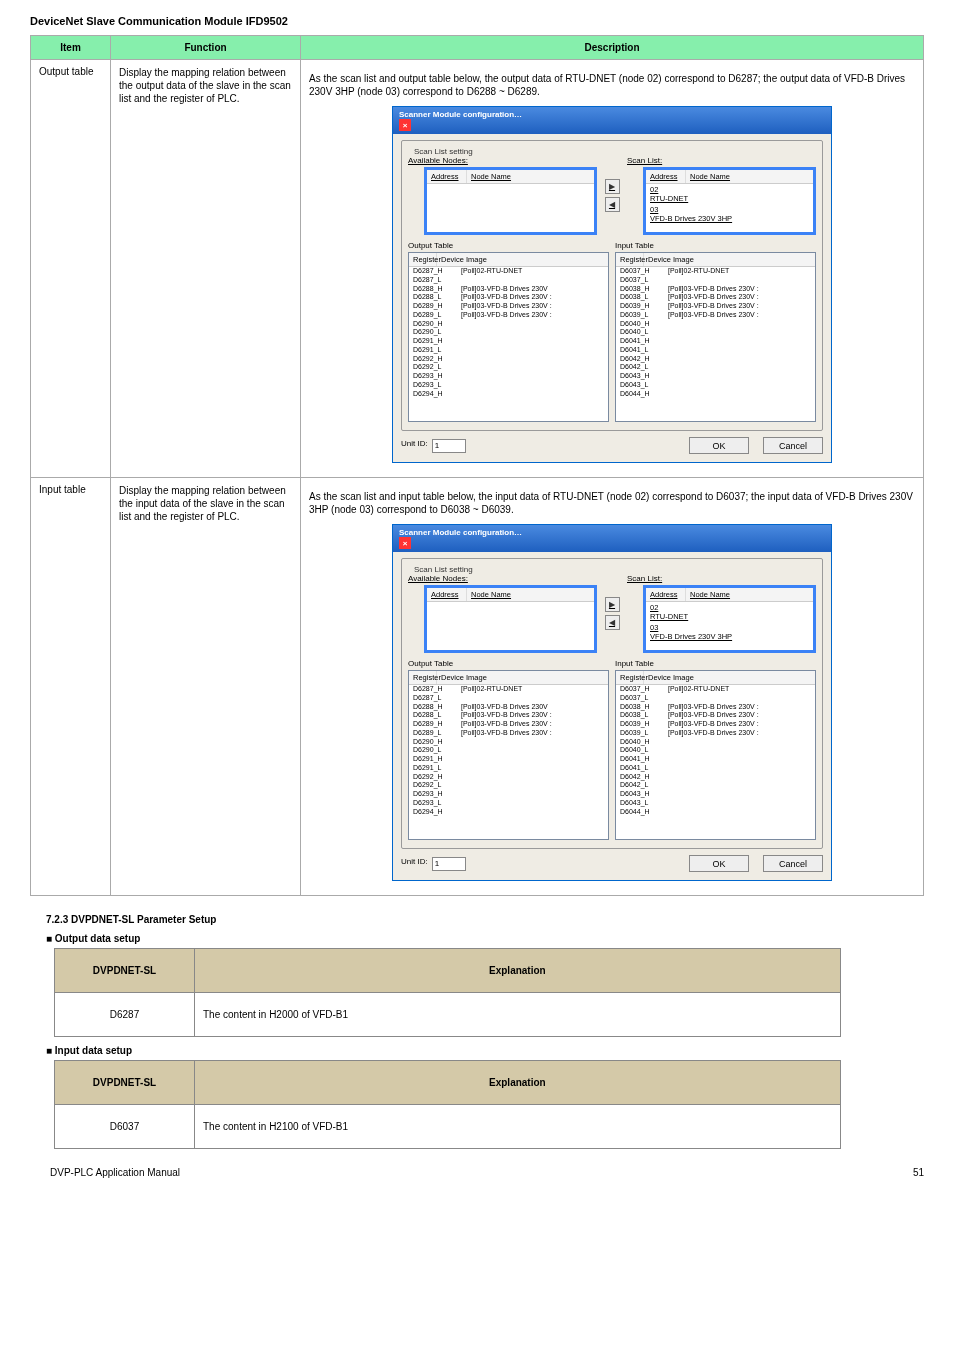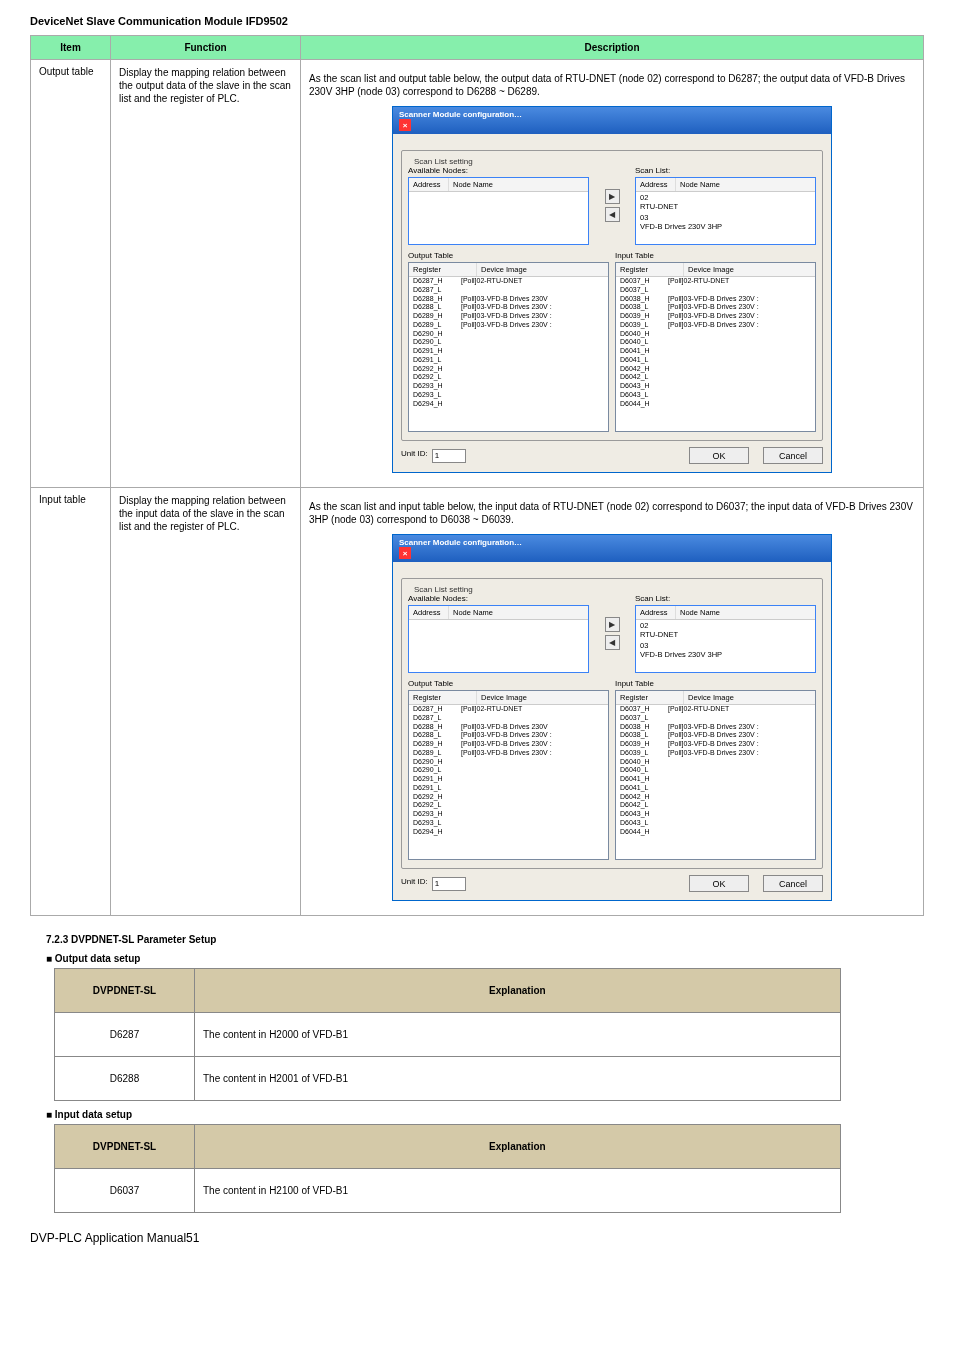--- a/index.html
+++ b/index.html
@@ -8,55 +8,55 @@
   .main-tbl { width:100%; border-collapse:collapse; margin-bottom:18px; table-layout:fixed; }
   .main-tbl td, .main-tbl th { border:1px solid #aaa; padding:6px 8px; vertical-align:top; font-size:10px; }
   .main-tbl th { background:#86efac; font-weight:bold; text-align:center; }
   .col1 { width:80px; }
   .col2 { width:190px; }
   .desc-cell { position:relative; padding-top:12px !important; }
   .desc-cell .pre-text { margin-bottom:8px; line-height:1.3; }
   .dialog { width:440px; margin:6px auto 8px; border:1.5px solid #06c; font-family:Tahoma,sans-serif; font-size:8px; background:#efece4; }
   .dlg-title { background:linear-gradient(#4a8ae0,#1e5fbf); color:#fff; padding:3px 6px; display:flex; justify-content:space-between; font-weight:bold;flex-direction:column; }
   .dlg-title span.x { background:#f33;color:#fff;width:12px;height:12px;display:inline-flex;align-items:center;justify-content:center;font-size:8px;cursor:pointer; }
-  .dlg-body { padding:16px 8px 8px; }
+  .dlg-body { padding:6px 8px 8px; }
   .fieldset { border:1px solid #9a9a9a; border-radius:2px; padding:6px 6px 8px; margin-bottom:6px; }
   .legend { font-size:8px; color:#333; margin-top:-11px; margin-left:3px; background:#efece4; padding:0 3px; display:inline-block; }
-  .top-row { display:flex; gap:14px; }
-  .listbox { flex:1; border:1px solid #3b82f6; background:#fff; height:68px; overflow:auto; }
+  .top-row { display:flex; gap:6px;text-decoration:underline; }
+  .listbox { flex:1; border:3px solid #3b82f6; background:#fff; height:68px; overflow:auto;margin-left:16px; }
   .listbox-hdr { display:flex; font-size:7.5px; background:#f4f4f4; border-bottom:1px solid #ccc; }
   .listbox-hdr span:first-child { width:40px; padding:2px 4px; border-right:1px solid #ddd; }
   .listbox-hdr span:last-child { flex:1; padding:2px 4px; }
   .listbox-body { font-size:7.5px; }
   .listbox-row { display:flex; padding:1px 4px;flex-direction:column; }
   .listbox-row span:first-child { width:40px; }
   .listbox-row span:last-child { flex:1; white-space:nowrap; }
   .arrow-col { display:flex; flex-direction:column; gap:3px; justify-content:center; align-items:center; width:18px; }
   .arrow-btn { width:15px; height:15px; border:1px solid #888; background:#eee; display:flex; align-items:center; justify-content:center; font-size:8px; cursor:pointer; color:#333; }
   .tbl-row { display:flex; gap:6px; }
   .regbox { flex:1; border:1px solid #7a8aa0; background:#fff; height:170px; overflow:auto; }
-  .regbox .listbox-hdr span:first-child { width:68px; }
+  .regbox .listbox-hdr span:first-child { width:28px; }
   .regbox-body { font-size:7px; line-height:1.25; }
   .regrow { display:flex; padding:0 4px; }
   .regrow span:first-child { width:48px; }
   .regrow span:last-child { flex:1; white-space:nowrap; }
   .box-label { font-size:8px; margin-bottom:2px; display:block; }
   .tbl-col { flex:1; }
   .dlg-foot { display:flex; justify-content:space-between; align-items:center; margin-top:6px; }
   .unit-id { display:flex; align-items:flex-start; gap:4px; font-size:8px; }
   .unit-id input { width:34px; height:14px; font-size:8px; border:1px solid #888; padding:0 2px; }
   .btn { width:60px; height:17px; border:1px solid #888; background:#eee; font-size:9px; cursor:pointer; }
   .btn-row { display:flex; gap:14px; }
   .function-text { font-size:10px; line-height:1.3; }
   .bullet { font-size:10px; margin:8px 0 4px 16px;font-weight:bold; }
   .io-tbl { width:88%; border-collapse:collapse; margin:2px 0 8px 24px; }
   .io-tbl td, .io-tbl th { border:1px solid #888; padding:16px 8px; font-size:10px; }
   .io-hdr { background:#d4c9a8; text-align:center; font-weight:bold; }
   .io-tbl .c1 { width:140px; text-align:center; }
-  .footer { display:flex; justify-content:flex-start; font-size:12px; margin-top:18px; border-top:0; }
+  .footer { display:flex; justify-content:space-between; font-size:10px; margin-top:18px; border-top:0;margin-left:20px; }
 </style>
 </head>
 <body>
 
 <div class="doc-title">DeviceNet Slave Communication Module IFD9502</div>
 
 <table class="main-tbl">
   <colgroup>
       <col class="col1">
       <col class="col2">
@@ -500,24 +500,20 @@
       <tr class="io-hdr">
     <td class="c1">DVPDNET-SL</td>
     <td>Explanation</td>
   </tr>
   </tbody>
     <tbody id="out-body">
       <tr>
         <td class="c1">D6287</td>
         <td>The content in H2000 of VFD-B1</td>
       </tr>
-      <tr>
-        <td class="c1">D6288</td>
-        <td>The content in H2001 of VFD-B1</td>
-      </tr>
     </tbody>
 </table>
 
 <div class="bullet">
   <span>■</span>
   <span>Input data setup</span>
 </div>
 <table class="io-tbl">
   <tbody>
       <tr class="io-hdr">

